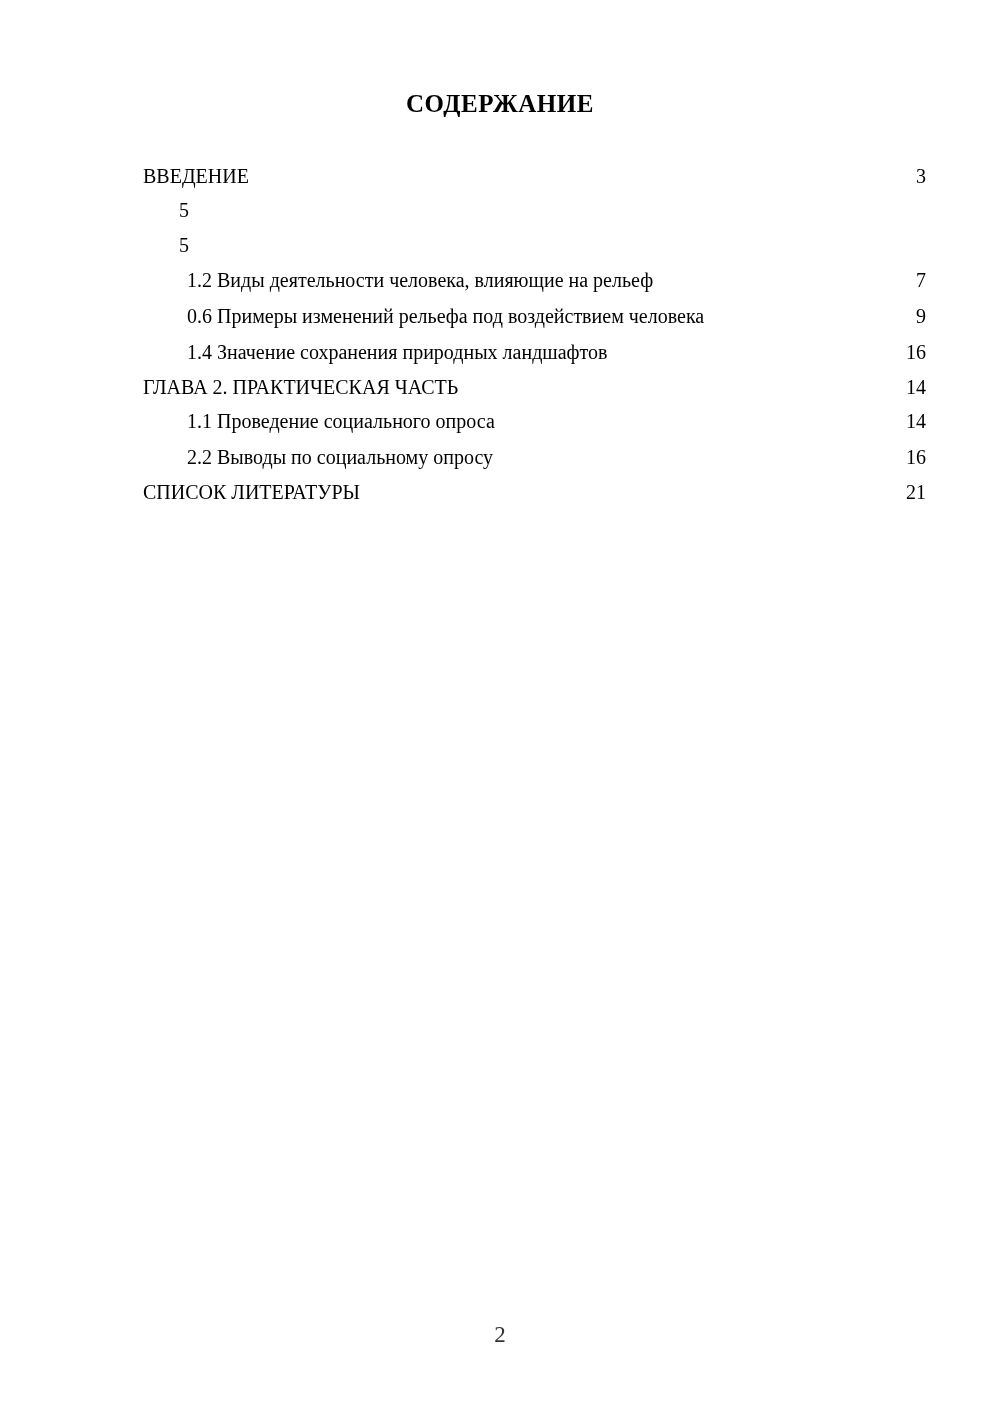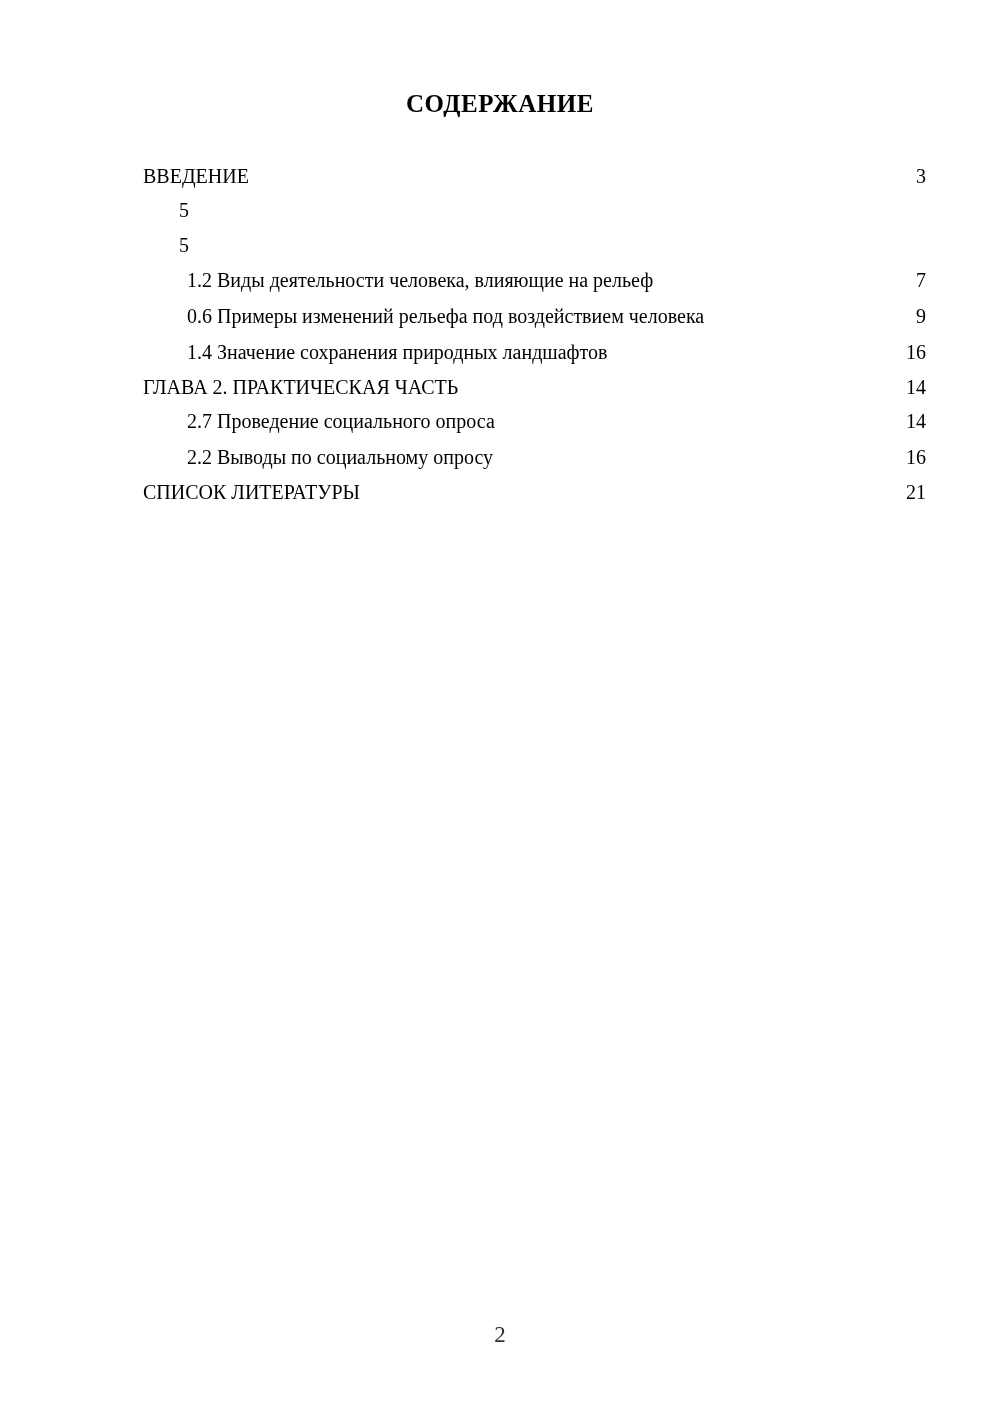--- a/index.html
+++ b/index.html
@@ -115,21 +115,21 @@
       <span class="toc-label">1.4 Значение сохранения природных ландшафтов</span>
       <span class="toc-page">16</span>
     </div>
 
     <div class="toc-row level1">
       <span class="toc-label">ГЛАВА 2. ПРАКТИЧЕСКАЯ ЧАСТЬ</span>
       <span class="toc-page">14</span>
     </div>
 
     <div class="toc-row level2">
-      <span class="toc-label">2.7 Проведение социального опроса</span>
+      <span class="toc-label">1.1 Проведение социального опроса</span>
       <span class="toc-page">14</span>
     </div>
 
     <div class="toc-row level2">
       <span class="toc-label">2.2 Выводы по социальному опросу</span>
       <span class="toc-page">16</span>
     </div>
 
 
     <div class="toc-row level1">

